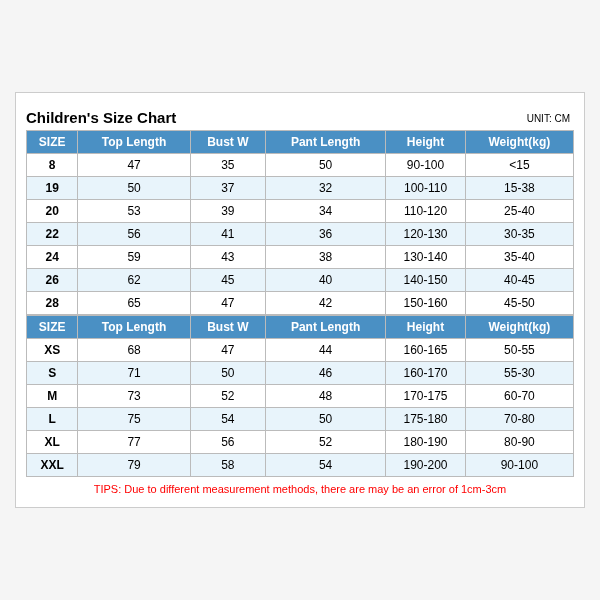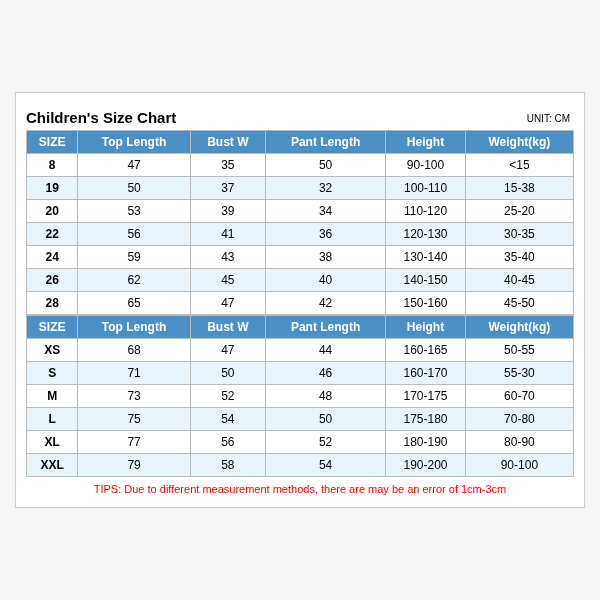--- a/index.html
+++ b/index.html
@@ -118,21 +118,21 @@
           <td>32</td>
           <td>100-110</td>
           <td>15-38</td>
         </tr>
         <tr>
           <td class="size-col">20</td>
           <td>53</td>
           <td>39</td>
           <td>34</td>
           <td>110-120</td>
-          <td>25-20</td>
+          <td>25-40</td>
         </tr>
         <tr>
           <td class="size-col">22</td>
           <td>56</td>
           <td>41</td>
           <td>36</td>
           <td>120-130</td>
           <td>30-35</td>
         </tr>
         <tr>

